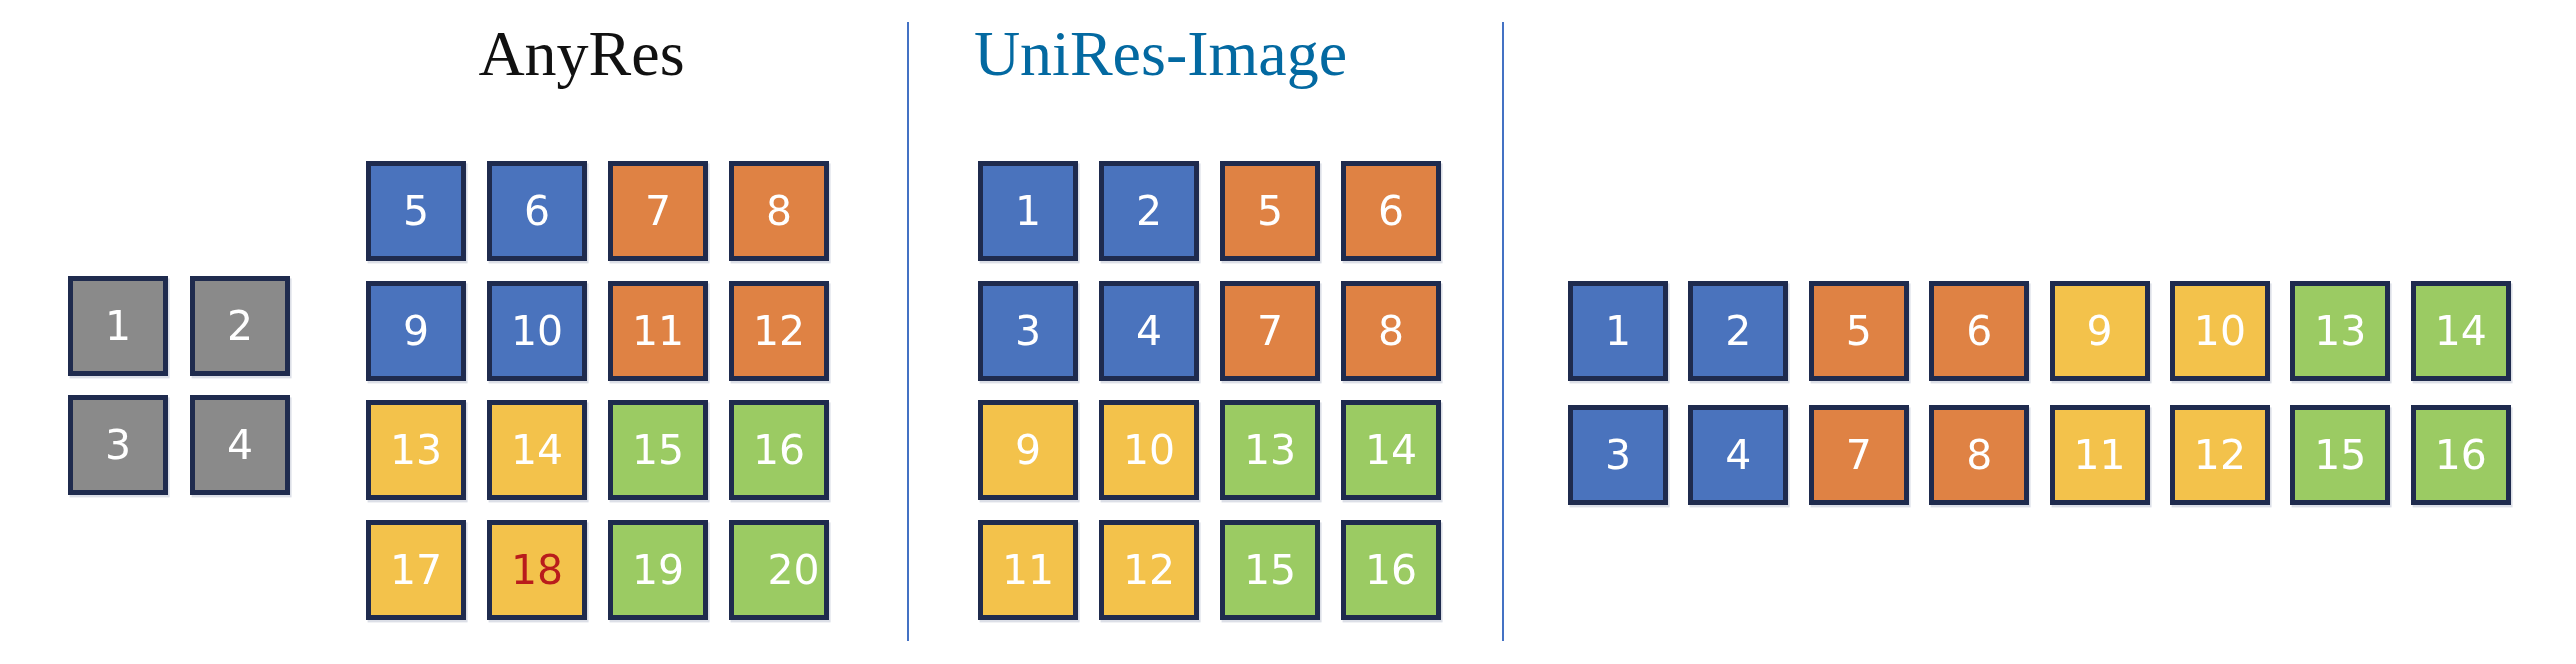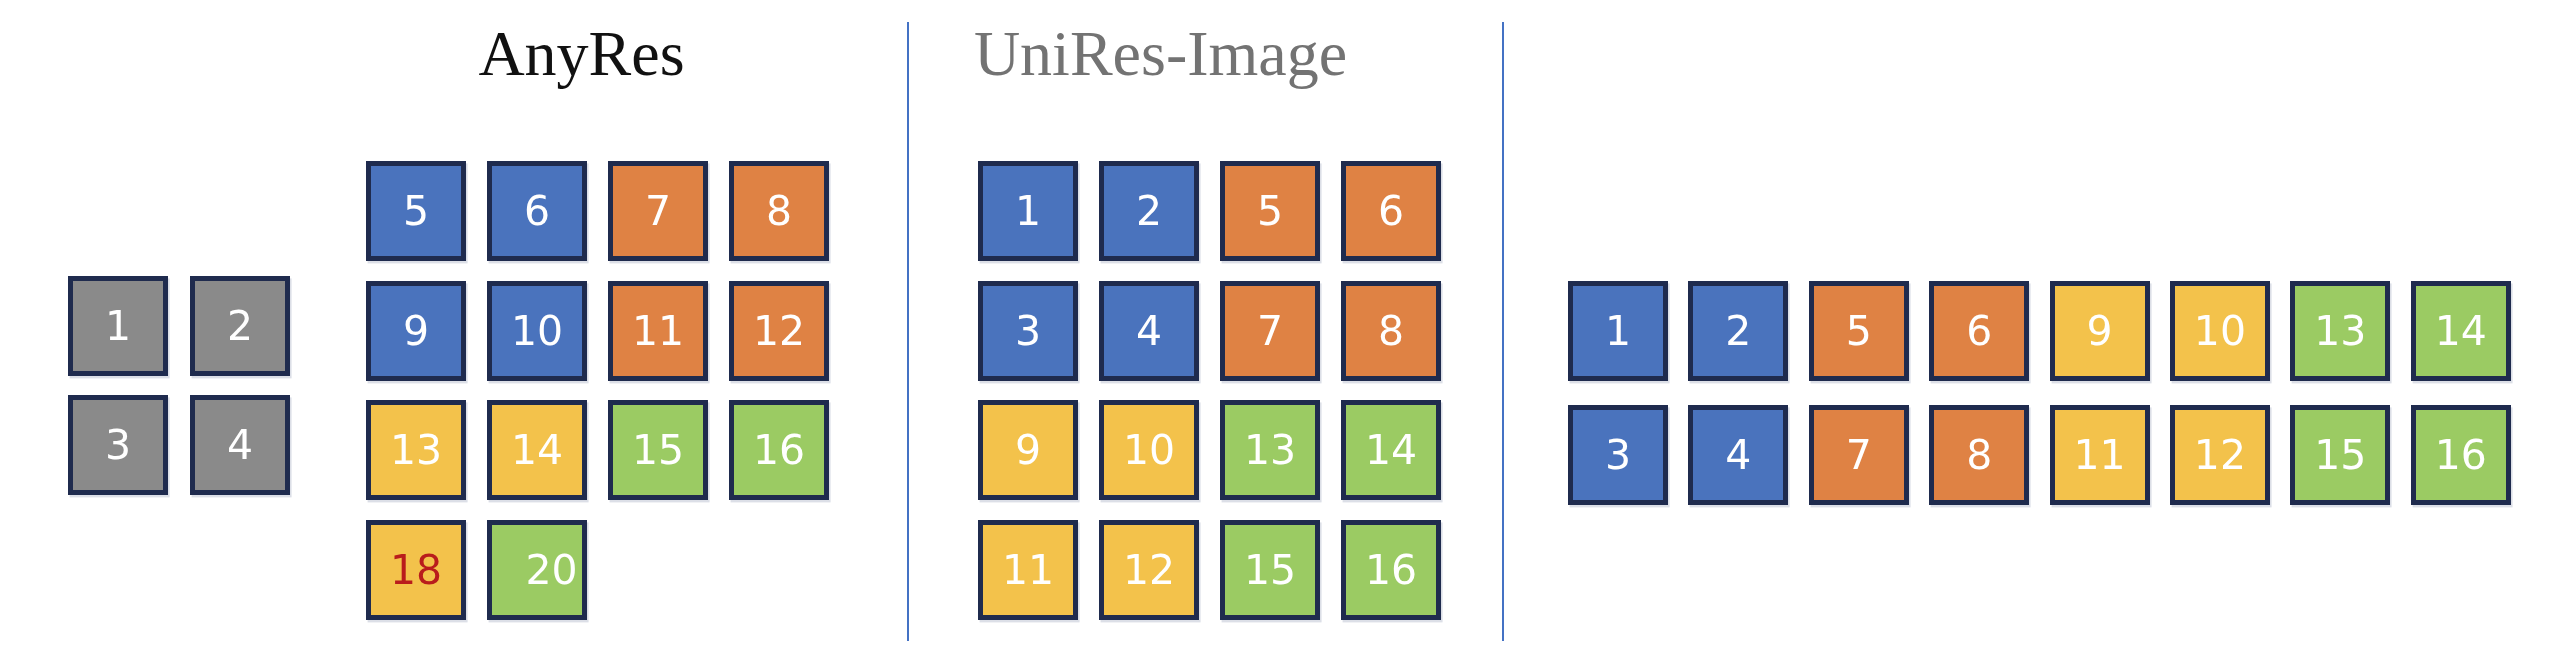--- a/index.html
+++ b/index.html
@@ -60,21 +60,21 @@
     user-select: none;
   }
 </style>
 </head>
 <body>
 
 <div class="canvas">
 
   <div class="title" id="title-anyres" style="color: rgb(17, 17, 17);">AnyRes</div>
 
-  <div class="title" id="title-unires-image" style="color: #737373;">UniRes-Image</div>
+  <div class="title" id="title-unires-image" style="color: #0369a1;">UniRes-Image</div>
 
 
   <div class="divider" id="divider-1" style="background: rgb(68, 114, 196);"></div>
 
   <div class="divider" id="divider-2" style="background: rgb(68, 114, 196);"></div>
 
   <div class="grid" id="grid-input" style="grid-template-columns: repeat(2, 100px);">
       <div class="tile" style="background: rgb(138, 138, 138); border-color: rgb(31, 43, 78); color: rgb(255, 255, 255);">1</div>
       <div class="tile" style="background: rgb(138, 138, 138); border-color: rgb(31, 43, 78); color: rgb(255, 255, 255);">2</div>
       <div class="tile" style="background: rgb(138, 138, 138); border-color: rgb(31, 43, 78); color: rgb(255, 255, 255);">3</div>
@@ -87,21 +87,23 @@
       <div class="tile" style="background: rgb(223, 130, 68); border-color: rgb(31, 43, 78); color: rgb(255, 255, 255);">7</div>
       <div class="tile" style="background: rgb(223, 130, 68); border-color: rgb(31, 43, 78); color: rgb(255, 255, 255);">8</div>
       <div class="tile" style="background: rgb(74, 115, 189); border-color: rgb(31, 43, 78); color: rgb(255, 255, 255);">9</div>
       <div class="tile" style="background: rgb(74, 115, 189); border-color: rgb(31, 43, 78); color: rgb(255, 255, 255);">10</div>
       <div class="tile" style="background: rgb(223, 130, 68); border-color: rgb(31, 43, 78); color: rgb(255, 255, 255);">11</div>
       <div class="tile" style="background: rgb(223, 130, 68); border-color: rgb(31, 43, 78); color: rgb(255, 255, 255);">12</div>
       <div class="tile" style="background: rgb(243, 194, 75); border-color: rgb(31, 43, 78); color: rgb(255, 255, 255);">13</div>
       <div class="tile" style="background: rgb(243, 194, 75); border-color: rgb(31, 43, 78); color: rgb(255, 255, 255);">14</div>
       <div class="tile" style="background: rgb(155, 203, 99); border-color: rgb(31, 43, 78); color: rgb(255, 255, 255);">15</div>
       <div class="tile" style="background: rgb(155, 203, 99); border-color: rgb(31, 43, 78); color: rgb(255, 255, 255);">16</div>
+      <div class="tile" style="background: rgb(243, 194, 75); border-color: rgb(31, 43, 78); color: rgb(255, 255, 255);">17</div>
       <div class="tile" style="background: rgb(243, 194, 75); border-color: rgb(31, 43, 78); color: #b91c1c;">18</div>
+      <div class="tile" style="background: rgb(155, 203, 99); border-color: rgb(31, 43, 78); color: rgb(255, 255, 255);">19</div>
       <div class="tile" style="background: rgb(155, 203, 99); border-color: rgb(31, 43, 78); color: rgb(255, 255, 255); padding-left: 29px;">20</div>
     </div>
 
   <div class="grid" id="grid-unires-image" style="grid-template-columns: repeat(4, 100px);">
       <div class="tile" style="background: rgb(74, 115, 189); border-color: rgb(31, 43, 78); color: rgb(255, 255, 255);">1</div>
       <div class="tile" style="background: rgb(74, 115, 189); border-color: rgb(31, 43, 78); color: rgb(255, 255, 255);">2</div>
       <div class="tile" style="background: rgb(223, 130, 68); border-color: rgb(31, 43, 78); color: rgb(255, 255, 255);">5</div>
       <div class="tile" style="background: rgb(223, 130, 68); border-color: rgb(31, 43, 78); color: rgb(255, 255, 255);">6</div>
       <div class="tile" style="background: rgb(74, 115, 189); border-color: rgb(31, 43, 78); color: rgb(255, 255, 255);">3</div>
       <div class="tile" style="background: rgb(74, 115, 189); border-color: rgb(31, 43, 78); color: rgb(255, 255, 255);">4</div>

